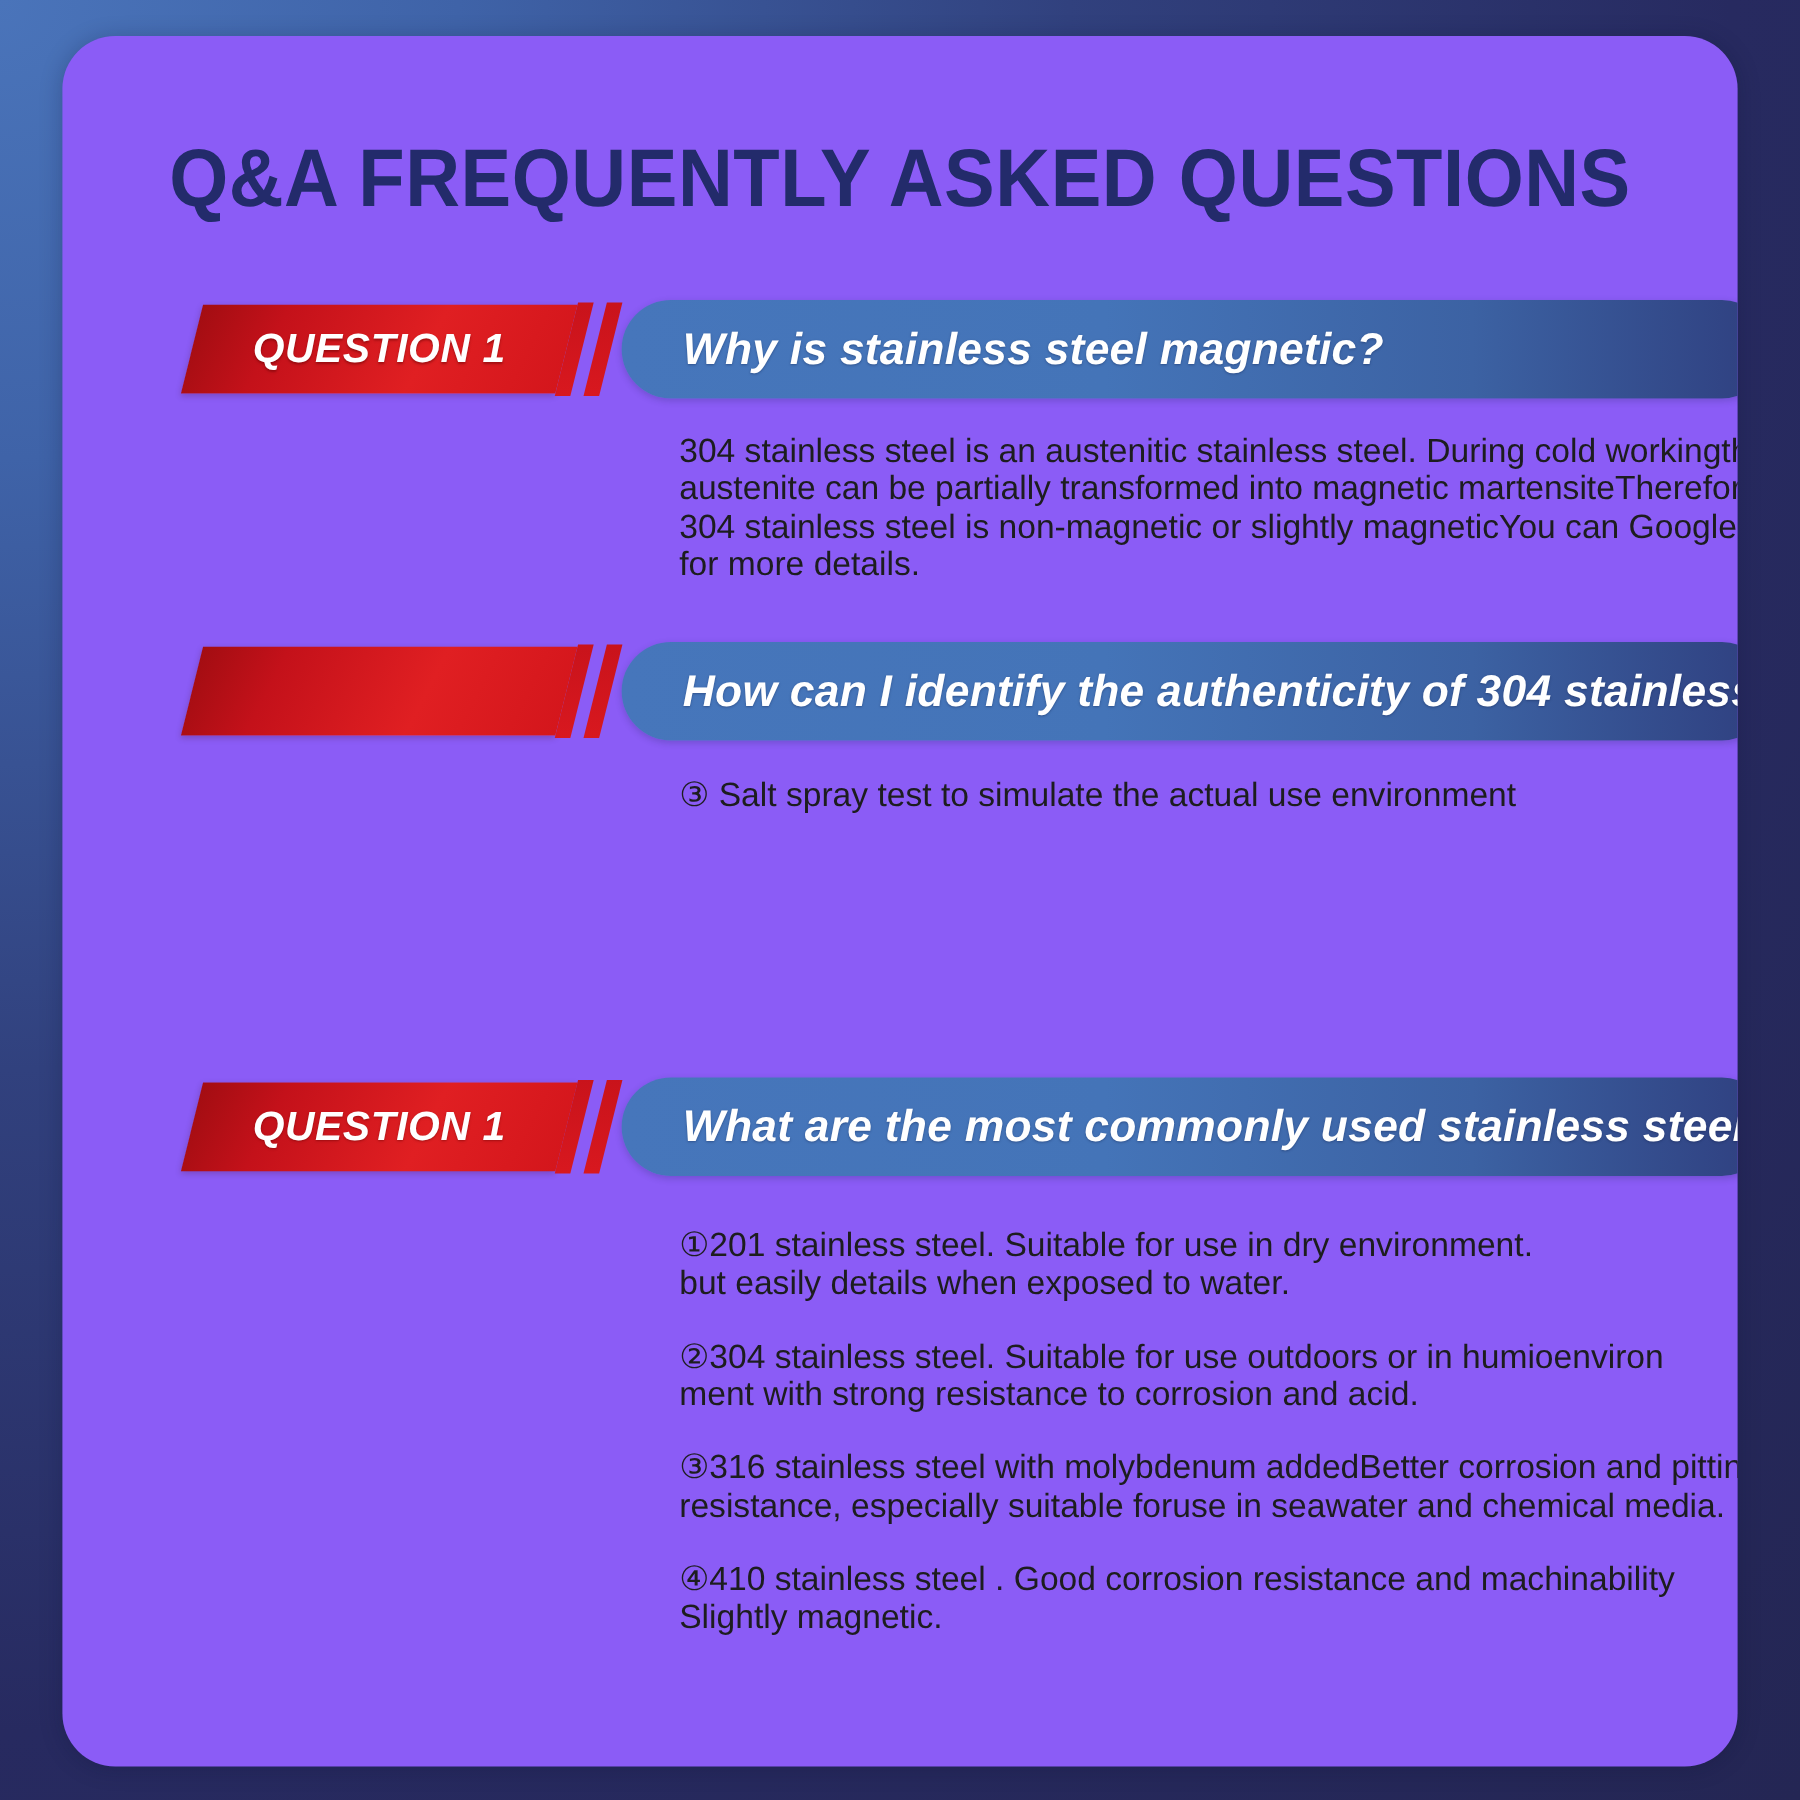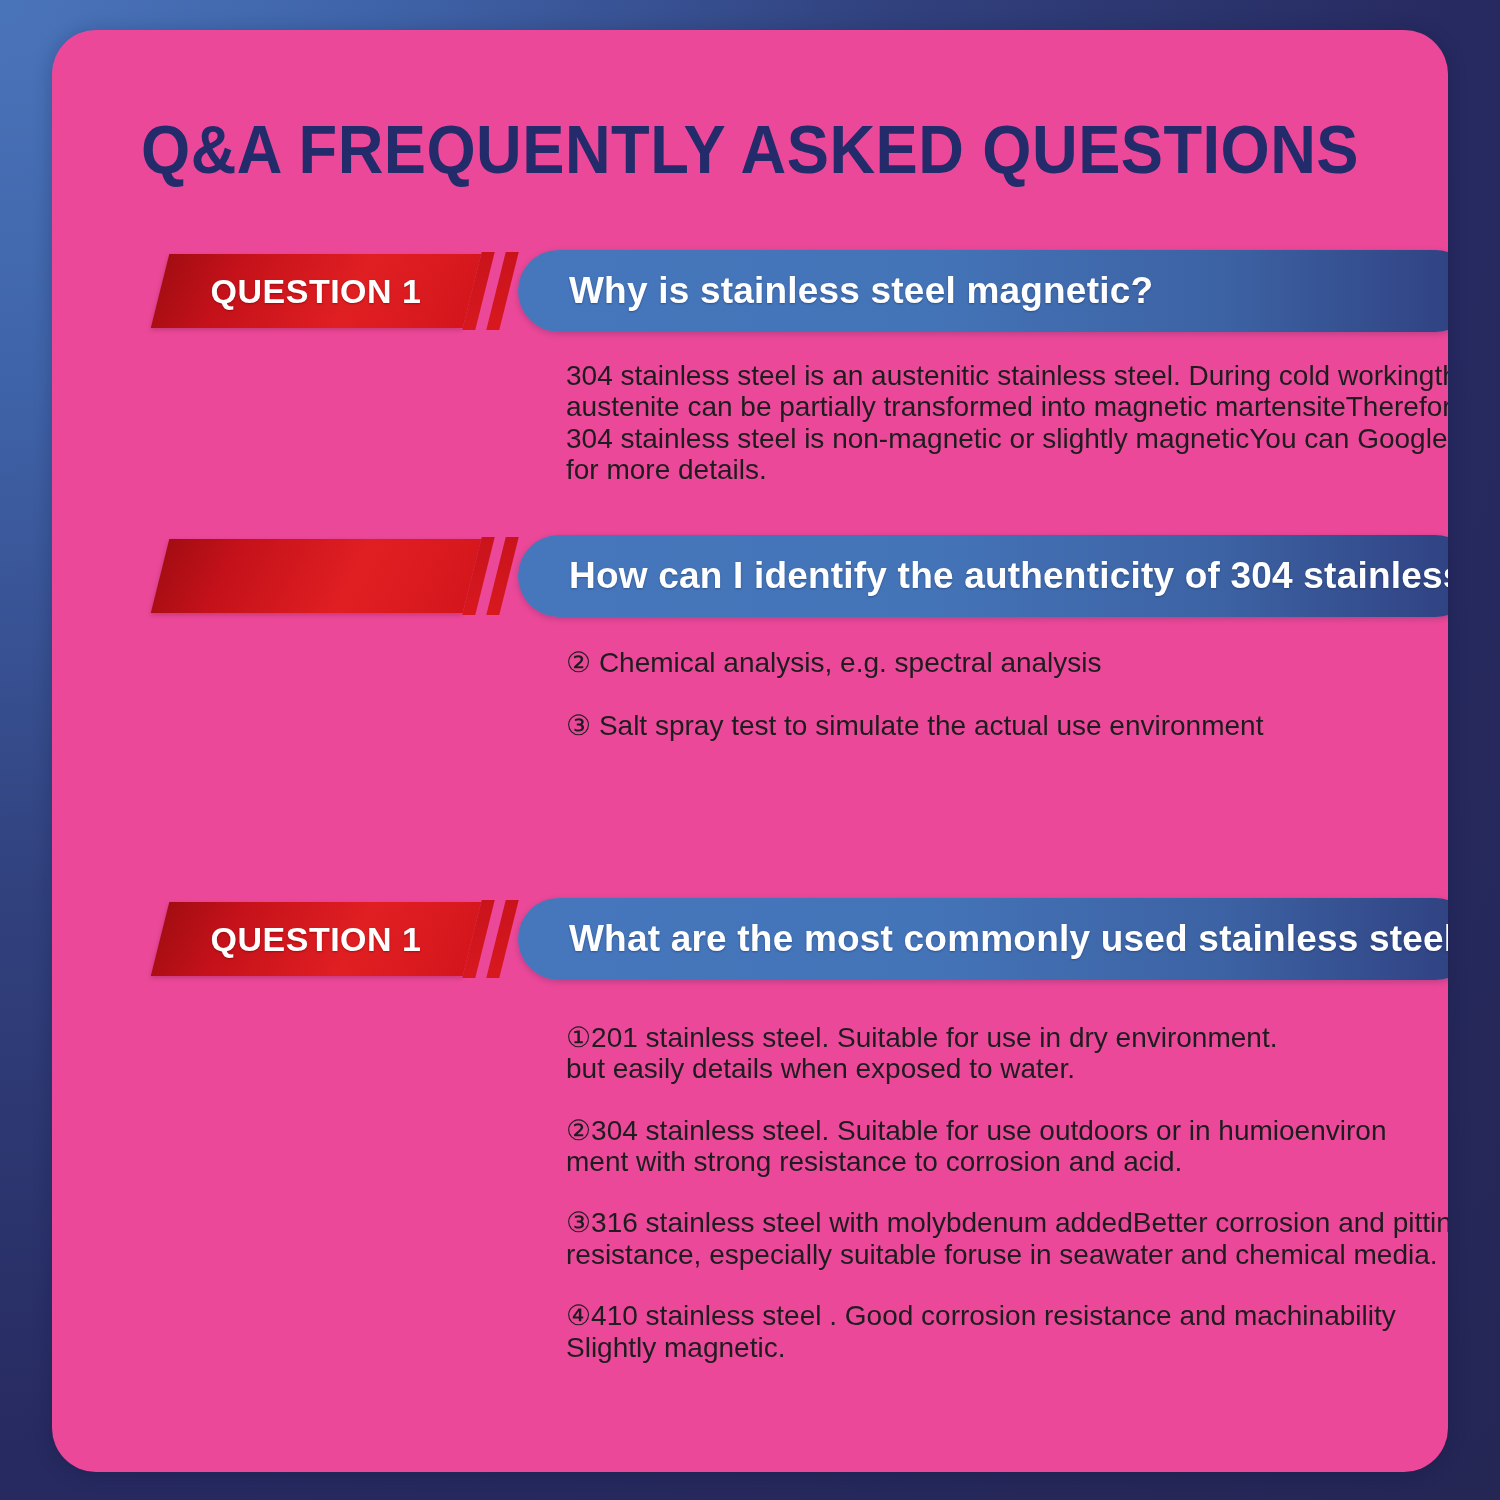--- a/index.html
+++ b/index.html
@@ -22,21 +22,21 @@
     background:
       radial-gradient(circle at 0% 0%, #4a74ba 0%, #3f63a8 18%, #31417e 42%, #272a60 68%, #242654 100%);
   }
 
   #card {
     position: absolute;
     left: 52px;
     top: 30px;
     width: 1396px;
     height: 1442px;
-    background: #ec4899;
+    background: #8b5cf6;
     border-radius: 44px;
     box-shadow: 0 2px 18px rgba(10, 14, 50, 0.25);
     overflow: hidden;
   }
 
   
   #title {
     position: absolute;
     left: 0;
     right: 0;
@@ -54,20 +54,21 @@
   
   .qblock {
     position: absolute;
     left: 0;
     right: 0;
   }
 
   .qhead {
     position: relative;
     height: 82px;
+    font-style: italic;
   }
 
   
   .badge {
     position: absolute;
     left: 108px;
     top: 4px;
     width: 312px;
     height: 74px;
     background: linear-gradient(105deg, #a30d12 0%, #c4111a 22%, #e01f22 62%, #d4161c 100%);
@@ -172,21 +173,20 @@
   <div class="qblock" style="top:505px">
     <div class="qhead">
       <div class="badge"></div>
       <div class="slash s1"></div>
       <div class="slash s2"></div>
       <div class="pill">
         <div class="pill-text">How can I identify the authenticity of 304 stainless steel?</div>
       </div>
     </div>
     <div class="answer" style="top:112px">
-      <div class="para" style="margin-bottom:32px">② Chemical analysis, e.g. spectral analysis</div>
       <div class="para">③ Salt spray test to simulate the actual use environment</div>
     </div>
   </div>
 
   <div class="qblock" style="top:868px">
     <div class="qhead">
       <div class="badge"></div>
       <div class="badge-label">QUESTION 1</div>
       <div class="slash s1"></div>
       <div class="slash s2"></div>

